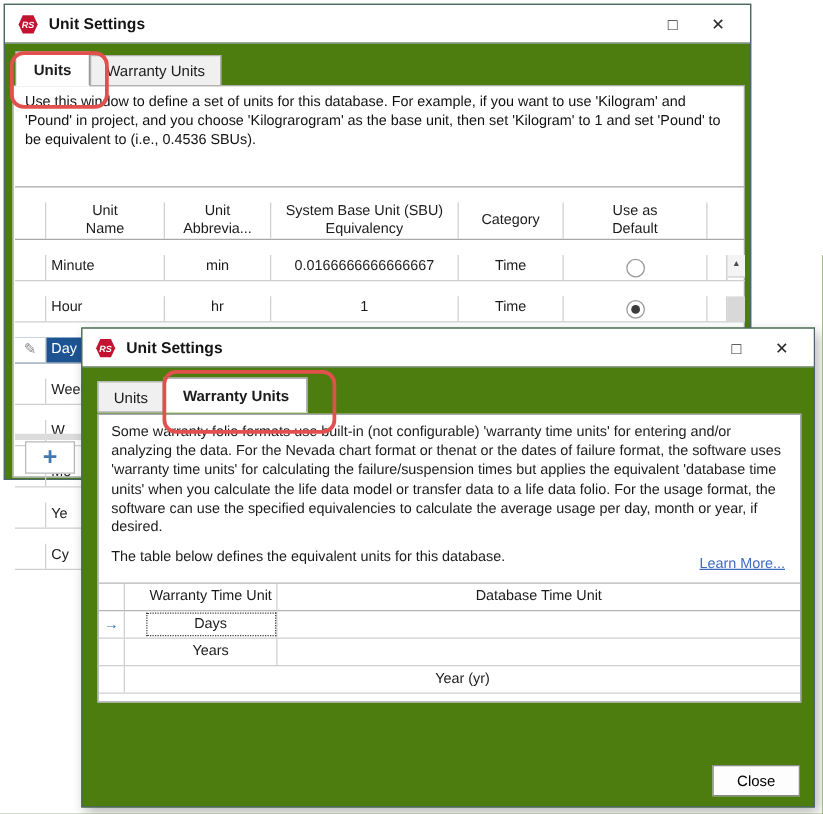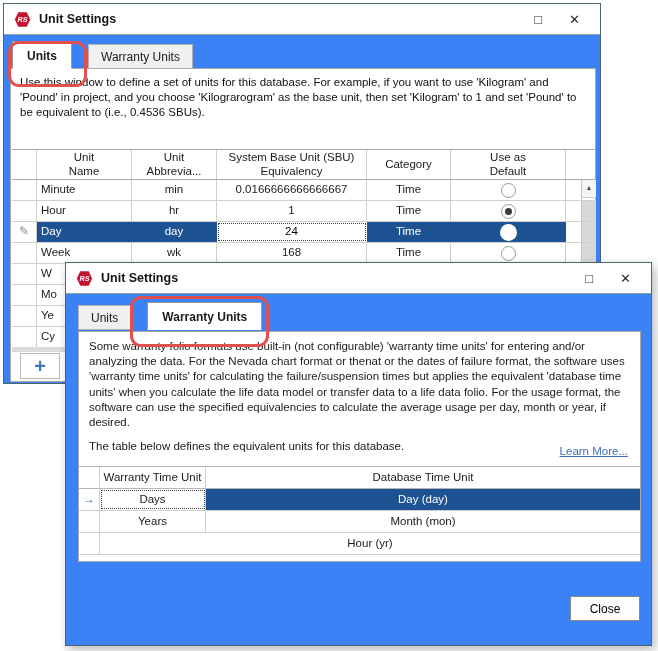--- a/index.html
+++ b/index.html
@@ -1,46 +1,46 @@
 <!DOCTYPE html>
 <html><head>
 <meta charset="utf-8">
 <style>
   html,body{margin:0;padding:0;}
   body{
     width:658px;height:651px;position:relative;background:#fff;
     font-family:"Liberation Sans", sans-serif;overflow:hidden;color:#1b1b1b;
   }
-  .dialog{position:absolute;background:#3b82f6;border:1px solid #4b666c;box-sizing:border-box;}
+  .dialog{position:absolute;background:#4d7c0f;border:1px solid #4b666c;box-sizing:border-box;}
   #dlg-back{left:3px;top:3px;width:598px;height:381px;}
   #dlg-front{left:65px;top:262px;width:587px;height:384px;box-shadow:3px 4px 10px rgba(0,0,0,.28);}
   .titlebar{height:30px;display:flex;align-items:center;padding:0 10px;background:#fff;}
   .rs-logo{width:17px;height:17px;margin-right:8px;flex:0 0 auto;}
   .wtitle{font-weight:bold;font-size:12.5px;color:#151515;}
   .win-btns{margin-left:auto;display:flex;align-items:center;gap:27px;padding-right:10px;}
   .win-btn{font-size:13px;color:#2b2b2b;cursor:default;line-height:1;}
   .tb-sep{height:1px;background:#8f9fa2;}
   .tabs{position:absolute;display:flex;align-items:flex-end;z-index:5;}
   #dlg-back .tabs{left:8px;top:37px;height:28px;}
   #dlg-front .tabs{left:12px;top:38px;height:29px;}
   .tab{box-sizing:border-box;border:1px solid #b2b2b2;background:#f0f0f0;
-       font-size:12px;padding:5px 12px 6px;height:25px;margin-right:16px;white-space:nowrap;}
+       font-size:12px;padding:5px 12px 6px;height:25px;margin-right:0;white-space:nowrap;}
   .tab.active{background:#fff;font-weight:bold;height:28px;padding:7px 14px 6px;
        border-color:#9a9a9a;border-bottom:1px solid #fff;position:relative;z-index:6;}
   .panel{position:absolute;background:#fff;border:1px solid #a8a8a8;box-sizing:border-box;}
   #dlg-back .panel{left:6px;top:64px;width:586px;height:314px;}
   #dlg-front .panel{left:12px;top:68px;width:563px;height:231px;}
   .desc{font-size:11.5px;line-height:1.3;margin:6px 9px 0;color:#111;}
   .annot{position:absolute;border:3px solid #e2504d;border-radius:11px;z-index:40;pointer-events:none;background:transparent;}
   #annot-back{left:4px;top:37px;width:73px;height:40px;}
   #annot-front{left:64px;top:33px;width:133px;height:45px;}
 
   
   .grid1{position:absolute;left:1px;top:80px;width:584px;border-top:1px solid #a9a9a9;font-size:11.5px;}
-  .g1row{display:flex;height:21px;border-bottom:1px solid #cfcfcf;box-sizing:border-box;}
+  .g1row{display:flex;height:21px;border-bottom:1px solid #cfcfcf;box-sizing:border-box;margin-top:12px;}
   .g1row.hdr{height:30px;border-bottom:1px solid #a9a9a9;}
   .cell{box-sizing:border-box;border-right:1px solid #cfcfcf;display:flex;align-items:center;justify-content:center;
         text-align:center;white-space:pre-line;line-height:1.15;overflow:hidden;}
   .c-ind{width:25px;flex:0 0 auto;color:#8a8a8a;font-size:12px;}
   .c-name{width:95px;flex:0 0 auto;justify-content:flex-start;padding-left:4px;text-align:right;}
   .c-abbr{width:85px;flex:0 0 auto;}
   .c-sbu{width:150px;flex:0 0 auto;}
   .c-cat{width:84px;flex:0 0 auto;}
   .c-def{width:115px;flex:0 0 auto;}
   .c-fill{width:15px;flex:0 0 auto;border-right:none;}
@@ -64,25 +64,25 @@
            display:flex;align-items:center;justify-content:center;font-family:inherit;}
 
   
   .p1{margin:7px 10px 0;font-size:11.5px;line-height:1.32;}
   .p2{margin:10px 10px 0;font-size:11.5px;}
   .learn-more{position:absolute;right:12px;top:113px;font-size:11.5px;color:#3f6bbf;text-decoration:underline;cursor:pointer;padding-left:31px;}
   .grid2{position:absolute;left:0px;top:134px;width:561px;border-top:1px solid #b5b5b5;font-size:11.5px;}
   .g2row{display:flex;height:22px;border-bottom:1px solid #cfcfcf;box-sizing:border-box;}
   .g2row.hdr{border-bottom:1px solid #b5b5b5;}
   .w-ind{width:21px;flex:0 0 auto;color:#2e6fc0;font-weight:bold;font-size:12px;}
-  .w-unit{width:106px;flex:0 0 auto;}
+  .w-unit{width:106px;flex:0 0 auto;margin-left:16px;}
   .w-db{flex:1;border-right:none;}
   .g2row.sel2 .w-db{background:#1e5393;color:#fff;}
   .g2row.sel2 .w-unit{outline:1px dotted #444;outline-offset:-2px;text-align:right;}
-  .close-btn{position:absolute;right:11px;bottom:24px;width:70px;height:25px;background:#fdfdfd;
+  .close-btn{position:absolute;right:11px;bottom:8px;width:70px;height:25px;background:#fdfdfd;
              border:1px solid #8a8a8a;font-size:12px;font-family:inherit;display:flex;align-items:center;justify-content:center;}
   a,button{cursor:default;}
 </style>
 </head>
 <body>
 
 <div class="dialog" id="dlg-back">
   <div class="titlebar">
     <svg class="rs-logo" viewBox="0 0 20 20">
       <polygon points="5,1.5 15,1.5 19,10 15,18.5 5,18.5 1,10" fill="#c41230"></polygon>
@@ -241,28 +241,26 @@
 
     <div class="grid2">
       <div class="g2row hdr">
         <div class="cell w-ind"></div>
         <div class="cell w-unit">Warranty Time Unit</div>
         <div class="cell w-db">Database Time Unit</div>
       </div>
       <div class="g2row sel2">
         <div class="cell w-ind"><span>→</span></div>
         <div class="cell w-unit">Days</div>
-        <div class="cell w-db">Day (day)</div>
       </div>
       <div class="g2row">
         <div class="cell w-ind"></div>
         <div class="cell w-unit">Years</div>
-        <div class="cell w-db">Month (mon)</div>
       </div>
       <div class="g2row">
         <div class="cell w-ind"></div>
-        <div class="cell w-db">Hour (yr)</div>
+        <div class="cell w-db">Year (yr)</div>
       </div>
     </div>
   </div>
 
   <button class="close-btn">Close</button>
 </div>
 
 </body></html>

